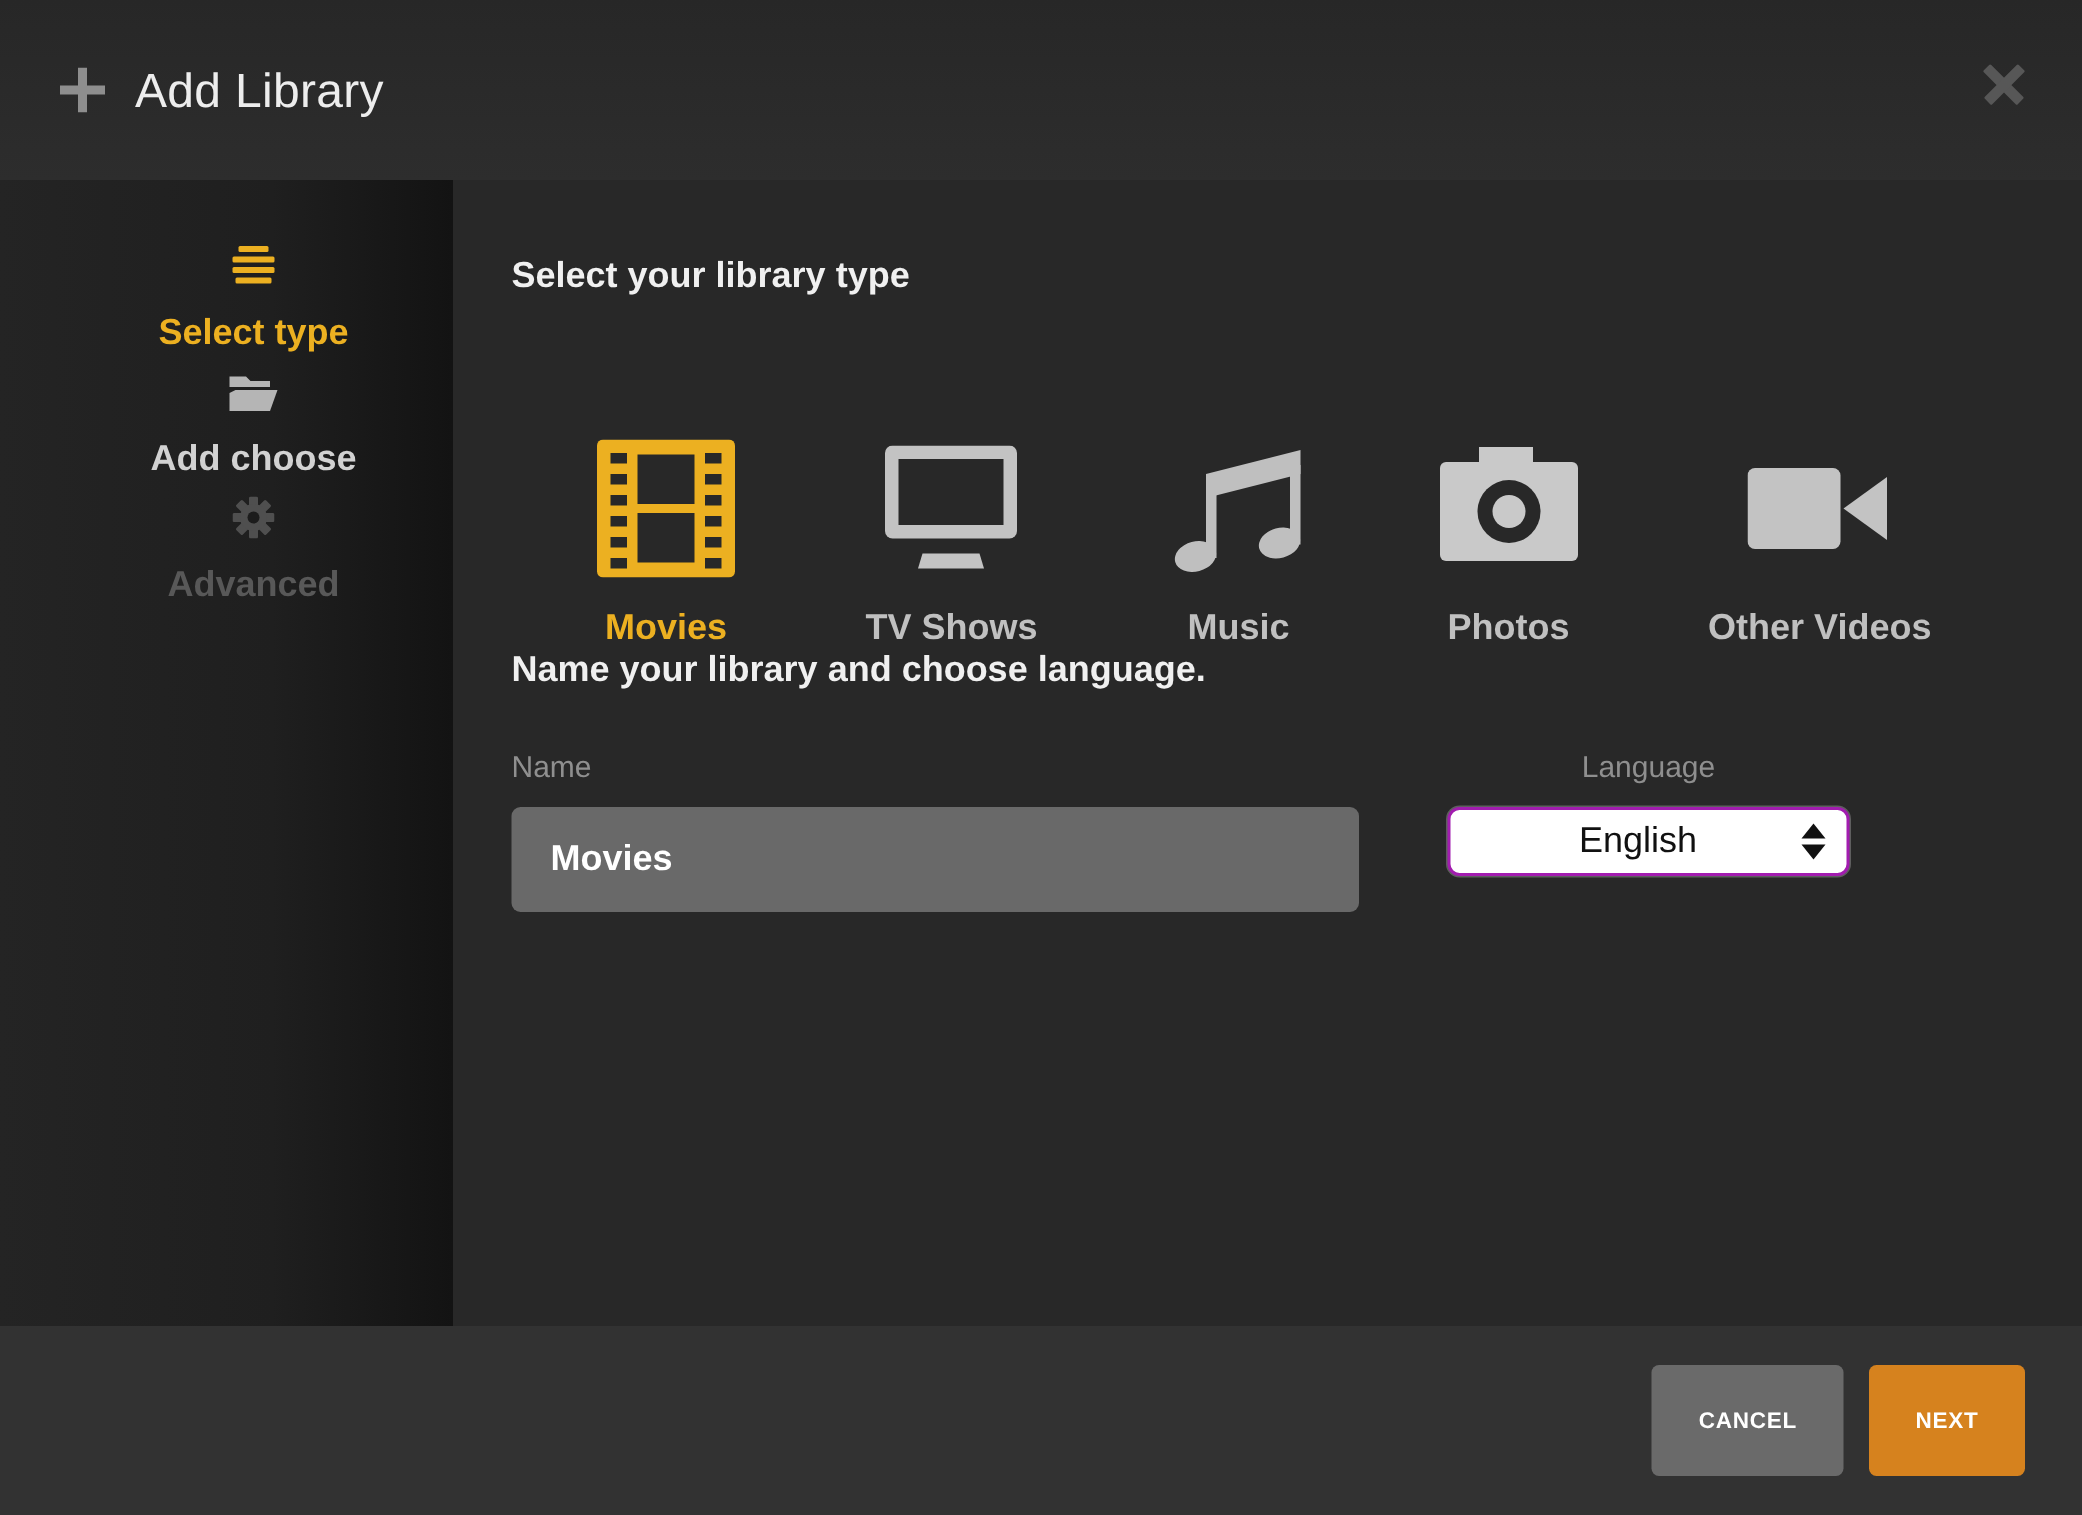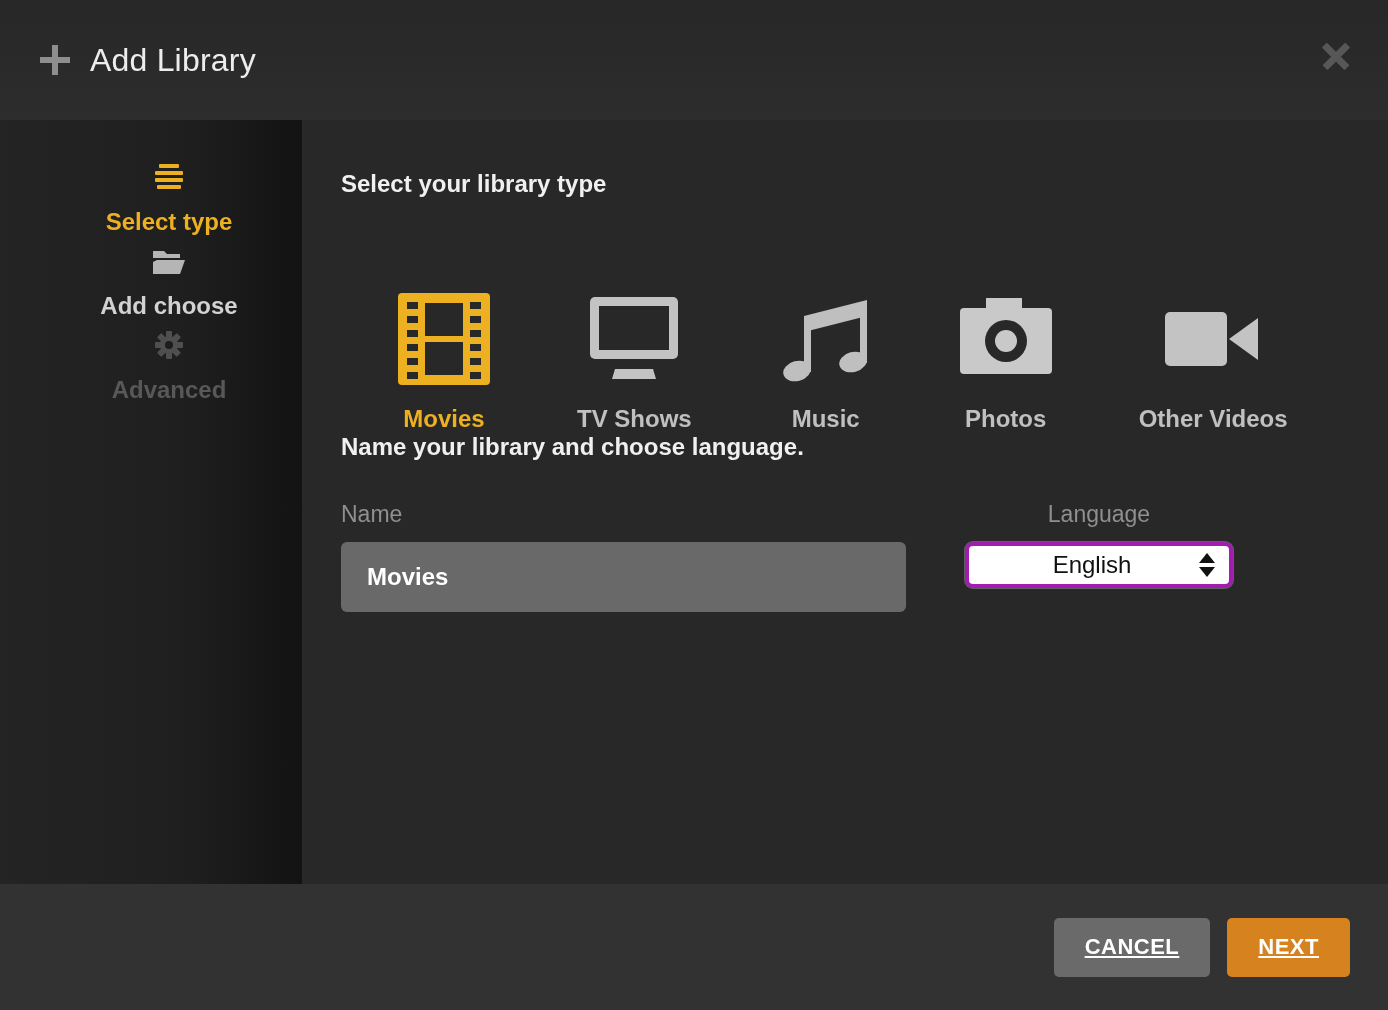--- a/index.html
+++ b/index.html
@@ -47,48 +47,48 @@
 
   .types-row { display:flex; gap:87px; margin-top:95px; padding-left:57px; }
   .type-col { display:flex; flex-direction:column; align-items:center; cursor:pointer; }
   .type-iconbox { height:92px; display:flex; align-items:center; justify-content:center; }
   .type-label { margin-top:20px; font-size:24px; font-weight:600; color:#c0c0c0; white-space:nowrap; }
   .type-col.selected .type-label { color:#ecb021; }
 
   .name-heading { }
 
   .form-row { display:flex; margin-top:40px; }
-  .field label { display:block; font-size:23px; color:#8f8f8f; margin-bottom:14px; }
+  .field label { display:block; font-size:20px; color:#8f8f8f; margin-bottom:14px; }
   .name-field { width:565px; }
   .name-input {
     width:565px; height:70px; background:#696969; border:none; border-radius:6px;
     color:#ffffff; font-size:24px; font-weight:600; padding:0 26px;
     font-family:"Liberation Sans","DejaVu Sans",sans-serif; outline:none;
   }
   .lang-field { margin-left:59px;text-align:center; }
   .lang-select {
-    width:268px; height:46px; background:#ffffff; border:4px solid #a21caf; border-radius:8px;
+    width:268px; height:46px; background:#ffffff; border:2px solid #a21caf; border-radius:8px;
     display:flex; align-items:center; padding:0 14px 0 16px; cursor:pointer;
     box-shadow:0 0 0 1px rgba(255,255,255,.25);
   }
   .lang-select .sel-text { flex:1; color:#111; font-size:24px; }
   .sel-arrows { display:flex; flex-direction:column; gap:4px; align-items:center; }
   .sel-arrows .up { width:0; height:0; border-left:8px solid transparent; border-right:8px solid transparent; border-bottom:10px solid #111; }
   .sel-arrows .down { width:0; height:0; border-left:8px solid transparent; border-right:8px solid transparent; border-top:10px solid #111; }
 
   
   .footer {
     position:absolute; bottom:0; left:0; width:1388px; height:126px;
     background:#323232; display:flex; align-items:center; justify-content:flex-end;
     gap:17px; padding-right:38px;
   }
   .btn {
-    height:59px; border:none; border-radius:5px; color:#fff;
+    height:74px; border:none; border-radius:5px; color:#fff;
     font-family:"Liberation Sans","DejaVu Sans",sans-serif;
-    font-size:22px; font-weight:700; letter-spacing:.5px; padding:0 31px; cursor:pointer;text-decoration:underline;
+    font-size:15px; font-weight:700; letter-spacing:.5px; padding:0 31px; cursor:pointer;
   }
   .btn-cancel { background:#6a6a6a; }
   .btn-next { background:#d6821e; }
 </style>
 </head>
 <body>
 
 <div class="header">
   <svg class="plus-icon" viewBox="0 0 30 30">
     <rect x="0" y="12" width="30" height="6" fill="#8e8e8e"></rect>

